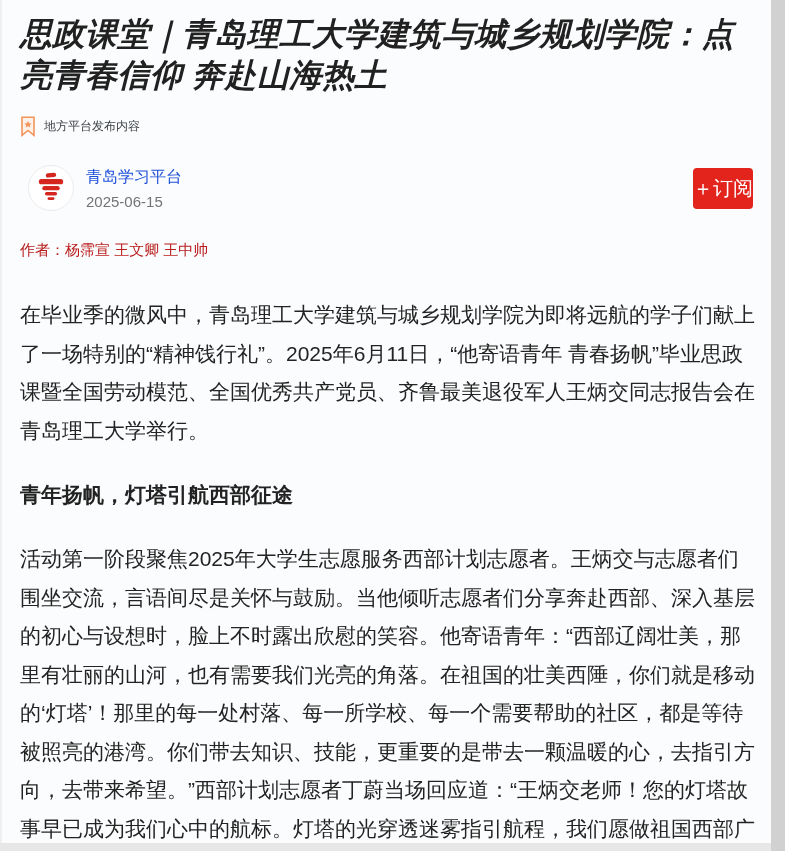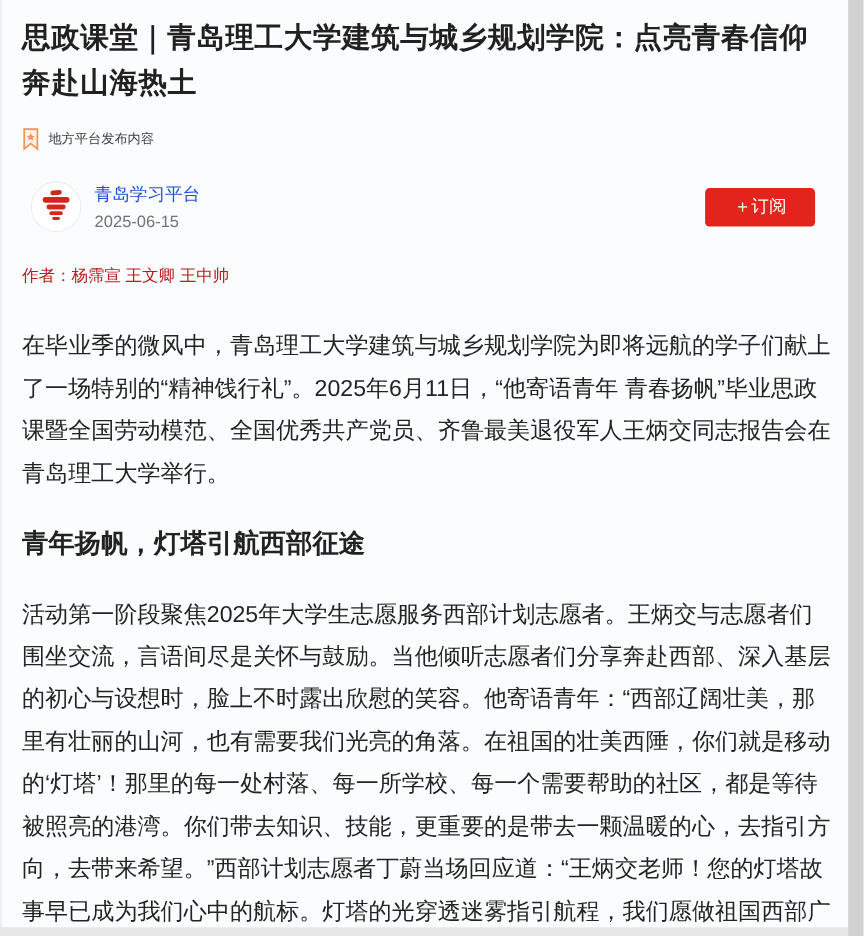--- a/index.html
+++ b/index.html
@@ -28,25 +28,26 @@
   }
   .bottom-strip {
     position: absolute;
     left: 0; bottom: 0;
     width: 771px;
     height: 8px;
     background: #e7e7e7;
   }
   .article-title {
     margin: 14px 16px 0 18px;
-    font-size: 26px;
+    font-size: 32px;
     font-weight: 700;
     color: #212121;
     line-height: 41px;
     letter-spacing: 0.5px;
+    font-style: italic;
   }
   .badge-row {
     margin: 20px 16px 0 18px;
     display: flex;
     align-items: center;
     gap: 8px;
   }
   .badge-row svg { display: block; }
   .badge-label {
     font-size: 12px;
@@ -78,42 +79,41 @@
     margin-top: 5px;
     font-size: 15px;
     color: #737373;
   }
   .spacer { flex: 1; }
   .subscribe-button {
     background: #e2241d;
     color: #ffffff;
     border: none;
     border-radius: 4px;
-    font-size: 16px;
-    padding: 7px 26px;
+    font-size: 20px;
+    padding: 7px 0;
     cursor: pointer;
     font-family: "Liberation Sans", sans-serif;
-    margin-right: 12px;
   }
   .author-line {
     margin: 30px 16px 0 18px;
     font-size: 15px;
     color: #b91c1c;
   }
   .article-body {
     margin: 36px 16px 0 18px;
     color: #232323;
   }
   .article-body p {
     font-size: 21px;
     line-height: 38.5px;
   }
   .article-subheading {
     margin: 30px 0 30px 0;
-    font-size: 24px;
+    font-size: 21px;
     line-height: 30px;
     font-weight: 700;
     color: #222222;
   }
 </style>
 </head>
 <body>
 
 <div class="content">
 

